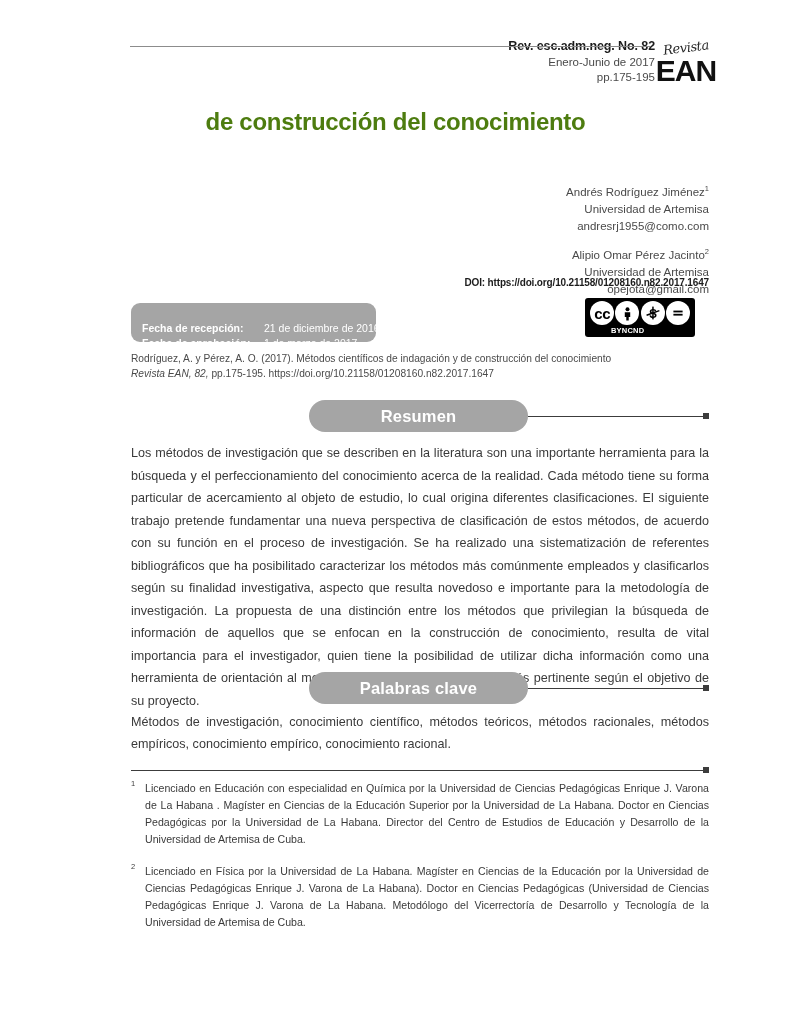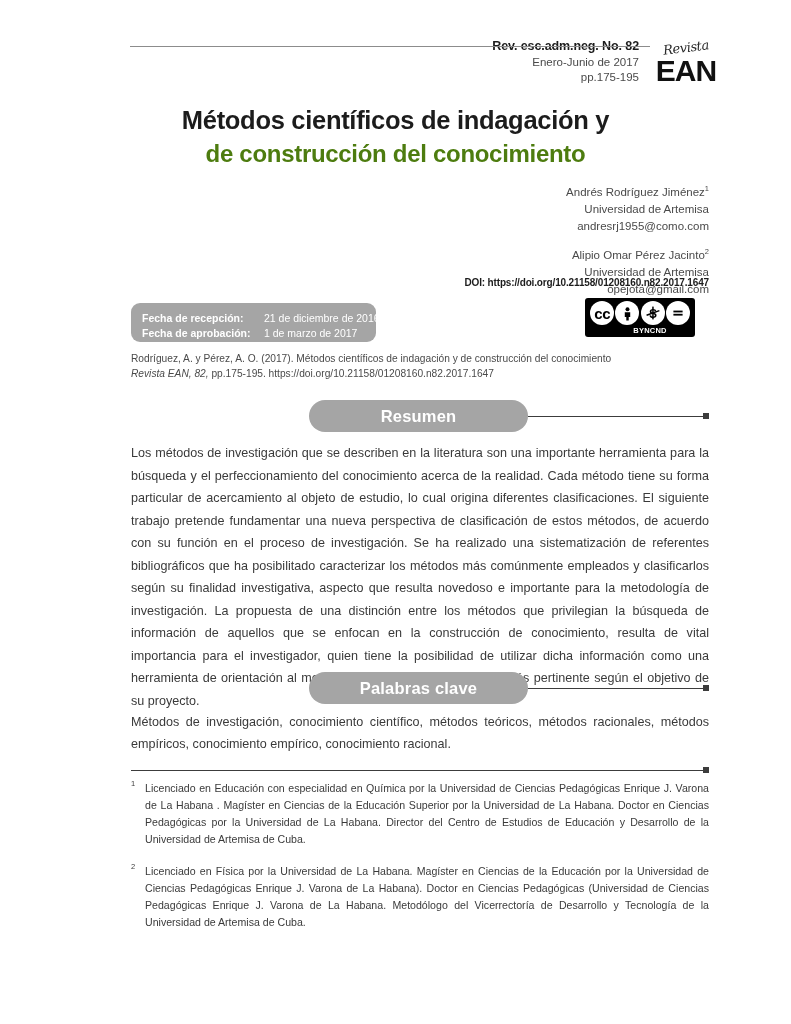--- a/index.html
+++ b/index.html
@@ -21,21 +21,21 @@
   }
 
   
   .header {
     position: absolute;
     left: 0; right: 0; top: 38px;
     height: 56px;
   }
   .header-meta {
     position: absolute;
-    right: 152px;
+    right: 136px;
     top: 0;
     text-align: right;
     line-height: 1.32;
   }
   .header-meta .line1 {
     font-family: "Liberation Sans", sans-serif;
     font-weight: bold;
     font-size: 12.5px;
     color: #1c1c1c;
     letter-spacing: -0.1px;
@@ -137,21 +137,21 @@
   
   .dates-box {
     position: absolute;
     left: 131px;
     top: 303px;
     width: 245px;
     height: 39px;
     background: #a5a5a5;
     border-radius: 9px;
     box-sizing: border-box;
-    padding: 8px 0 0 11px;
+    padding: 18px 0 0 11px;
   }
   .dates-row {
     font-family: "Liberation Sans", sans-serif;
     font-size: 10.5px;
     color: #ffffff;
     line-height: 1.42;
     white-space: nowrap;
   }
   .dates-row .lbl {
     font-weight: bold;
@@ -194,21 +194,21 @@
     line-height: 1;
   }
   .cc-circle.cc-mark { font-size: 15px; letter-spacing: -0.5px; }
   .cc-circle.glyph { font-size: 15px; }
   .cc-labels {
     position: absolute;
     left: 26px; right: 6px; bottom: 1px;
     height: 11px;
     display: flex;
     align-items: center;
-    justify-content: center;
+    justify-content: flex-start;
     color: #ffffff;
     font-family: "Liberation Sans", sans-serif;
     font-weight: bold;
     font-size: 7.5px;
     letter-spacing: 0.2px;
   }
 
   
   .citation {
     position: absolute;
@@ -330,21 +330,20 @@
       <div class="line3">pp.175-195</div>
     </div>
     <div class="logo">
       <div class="script">Revista</div>
       <div class="ean">EAN</div>
     </div>
   </div>
   <div class="header-rule"></div>
 
   <div class="title-block">
-    <div class="title-line1">Métodos científicos de indagación y</div>
     <div class="title-line2">de construcción del conocimiento</div>
   </div>
 
   <div class="authors">
     <div><span>Andrés Rodríguez Jiménez</span><sup>1</sup></div>
     <div>Universidad de Artemisa</div>
     <div>andresrj1955@como.com</div>
     <div class="gap"></div>
     <div><span>Alipio Omar Pérez Jacinto</span><sup>2</sup></div>
     <div>Universidad de Artemisa</div>

